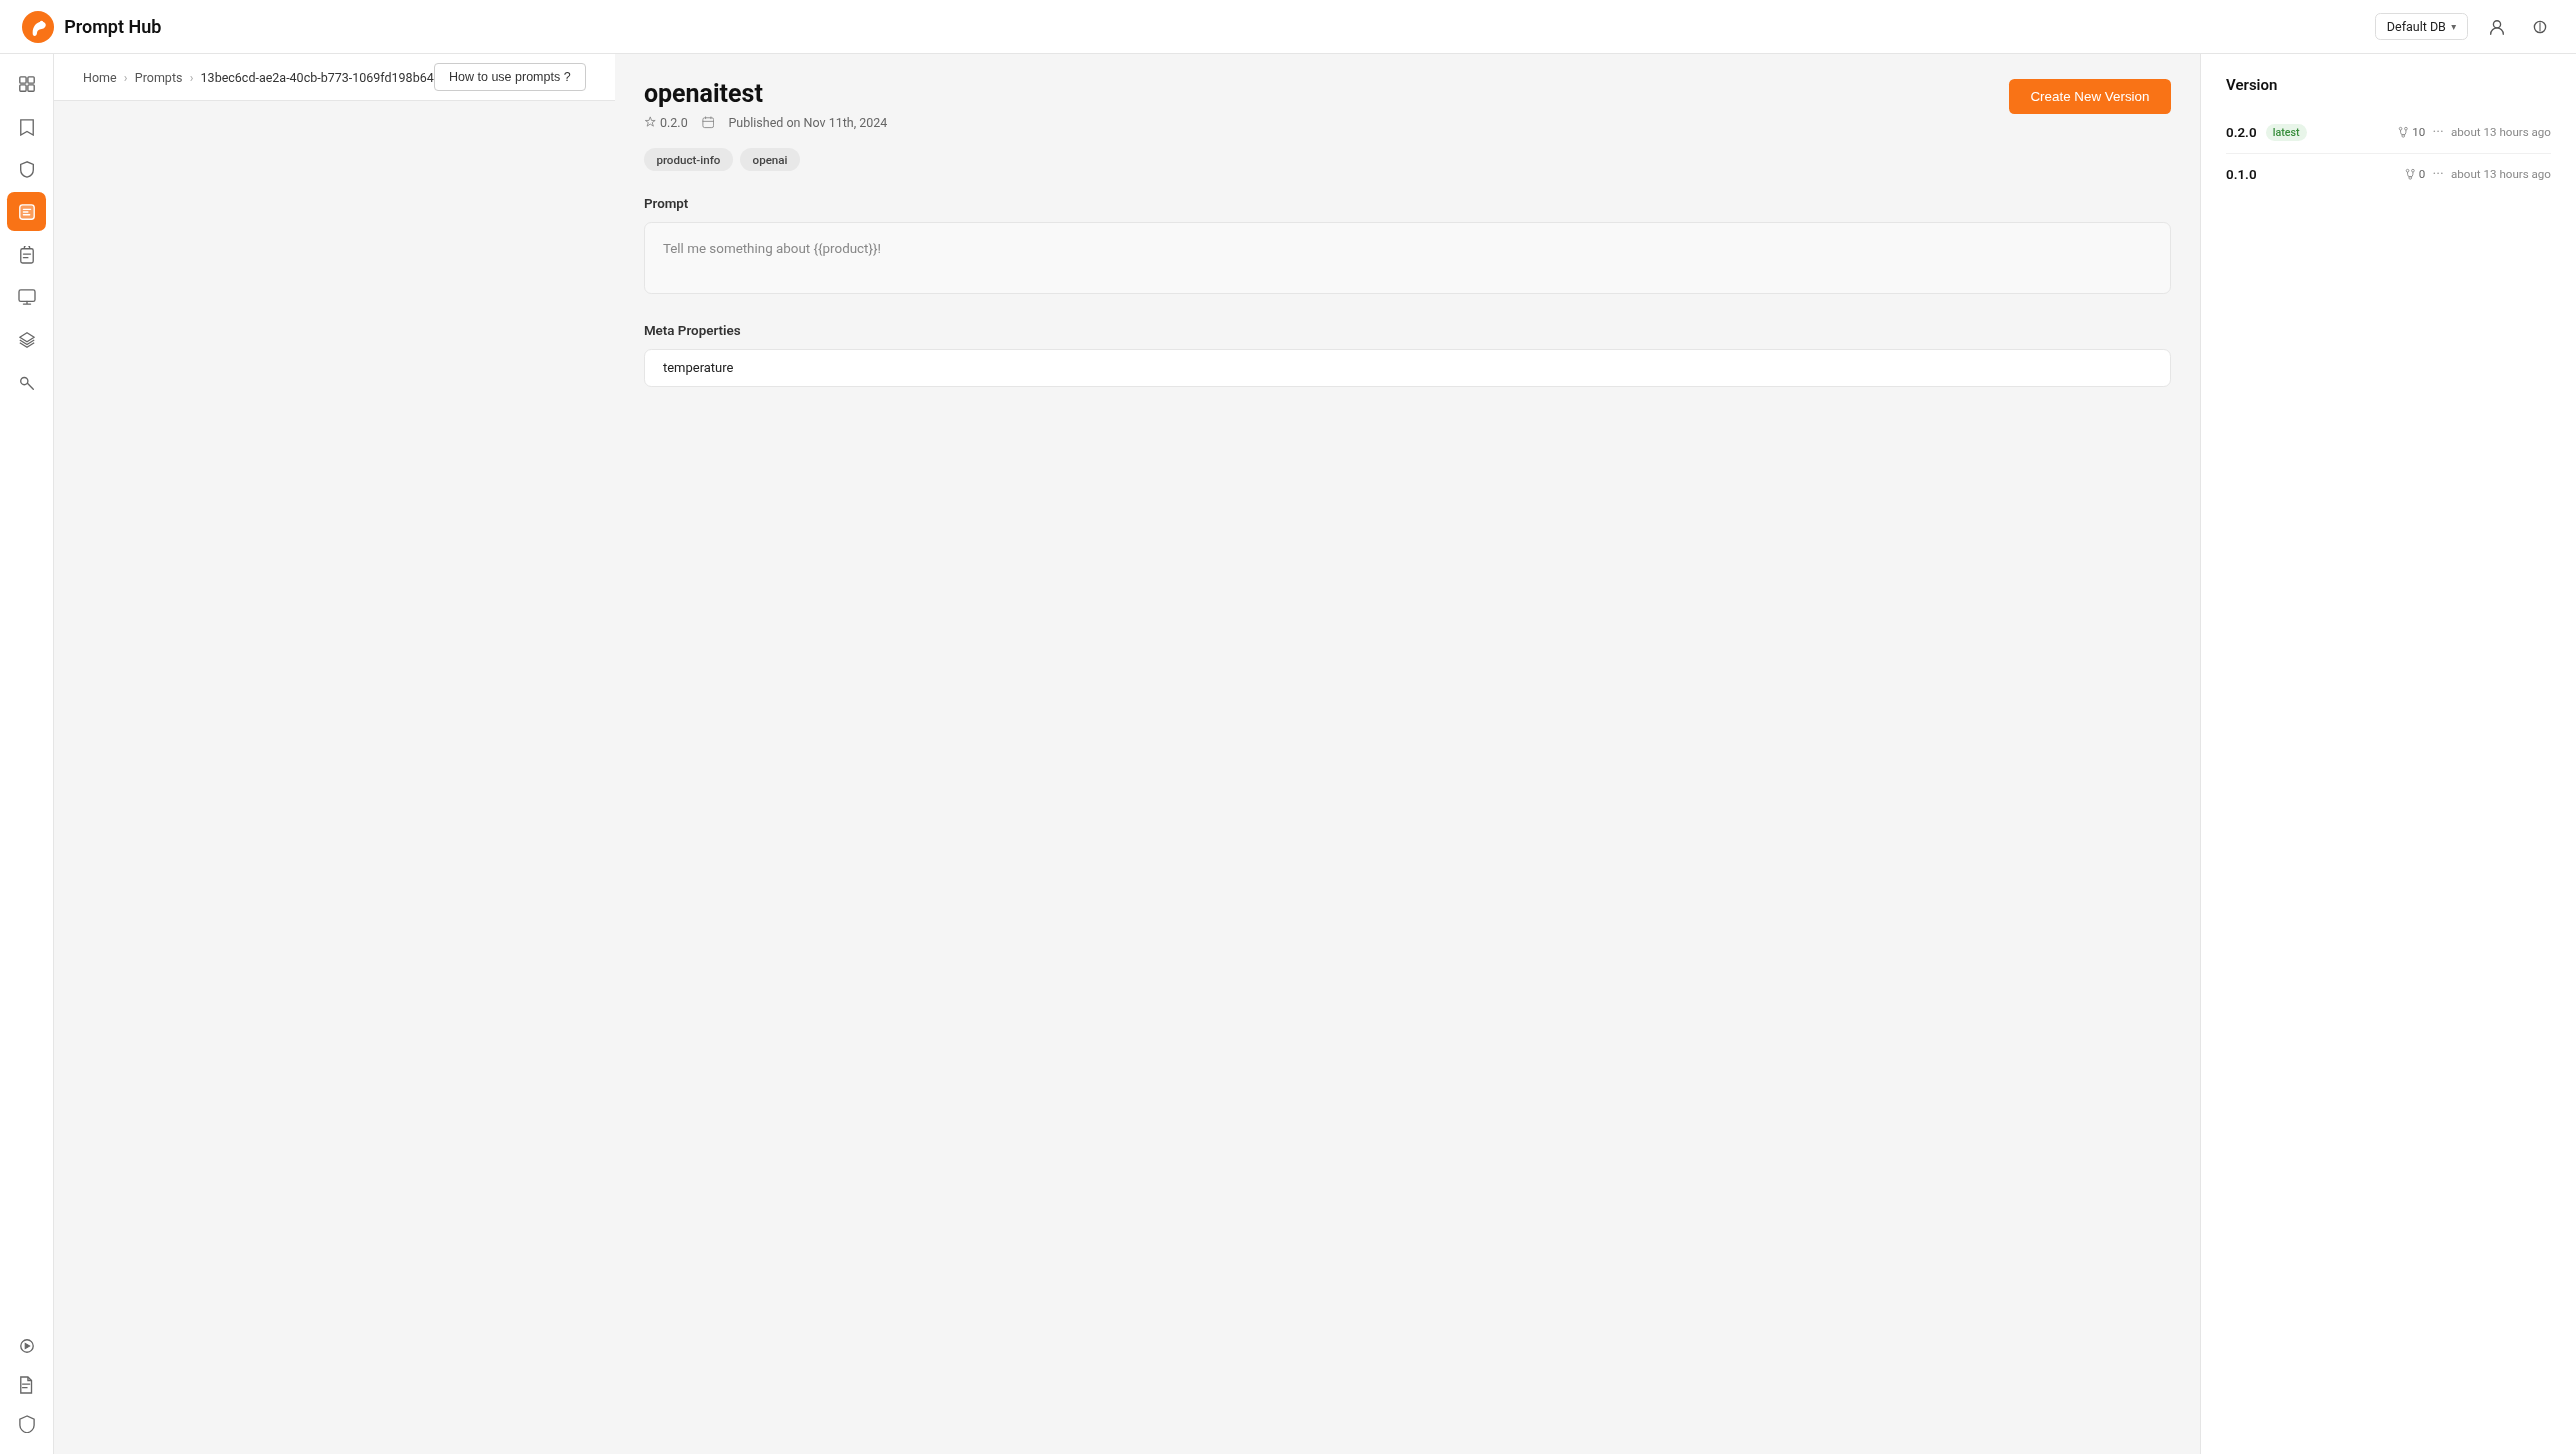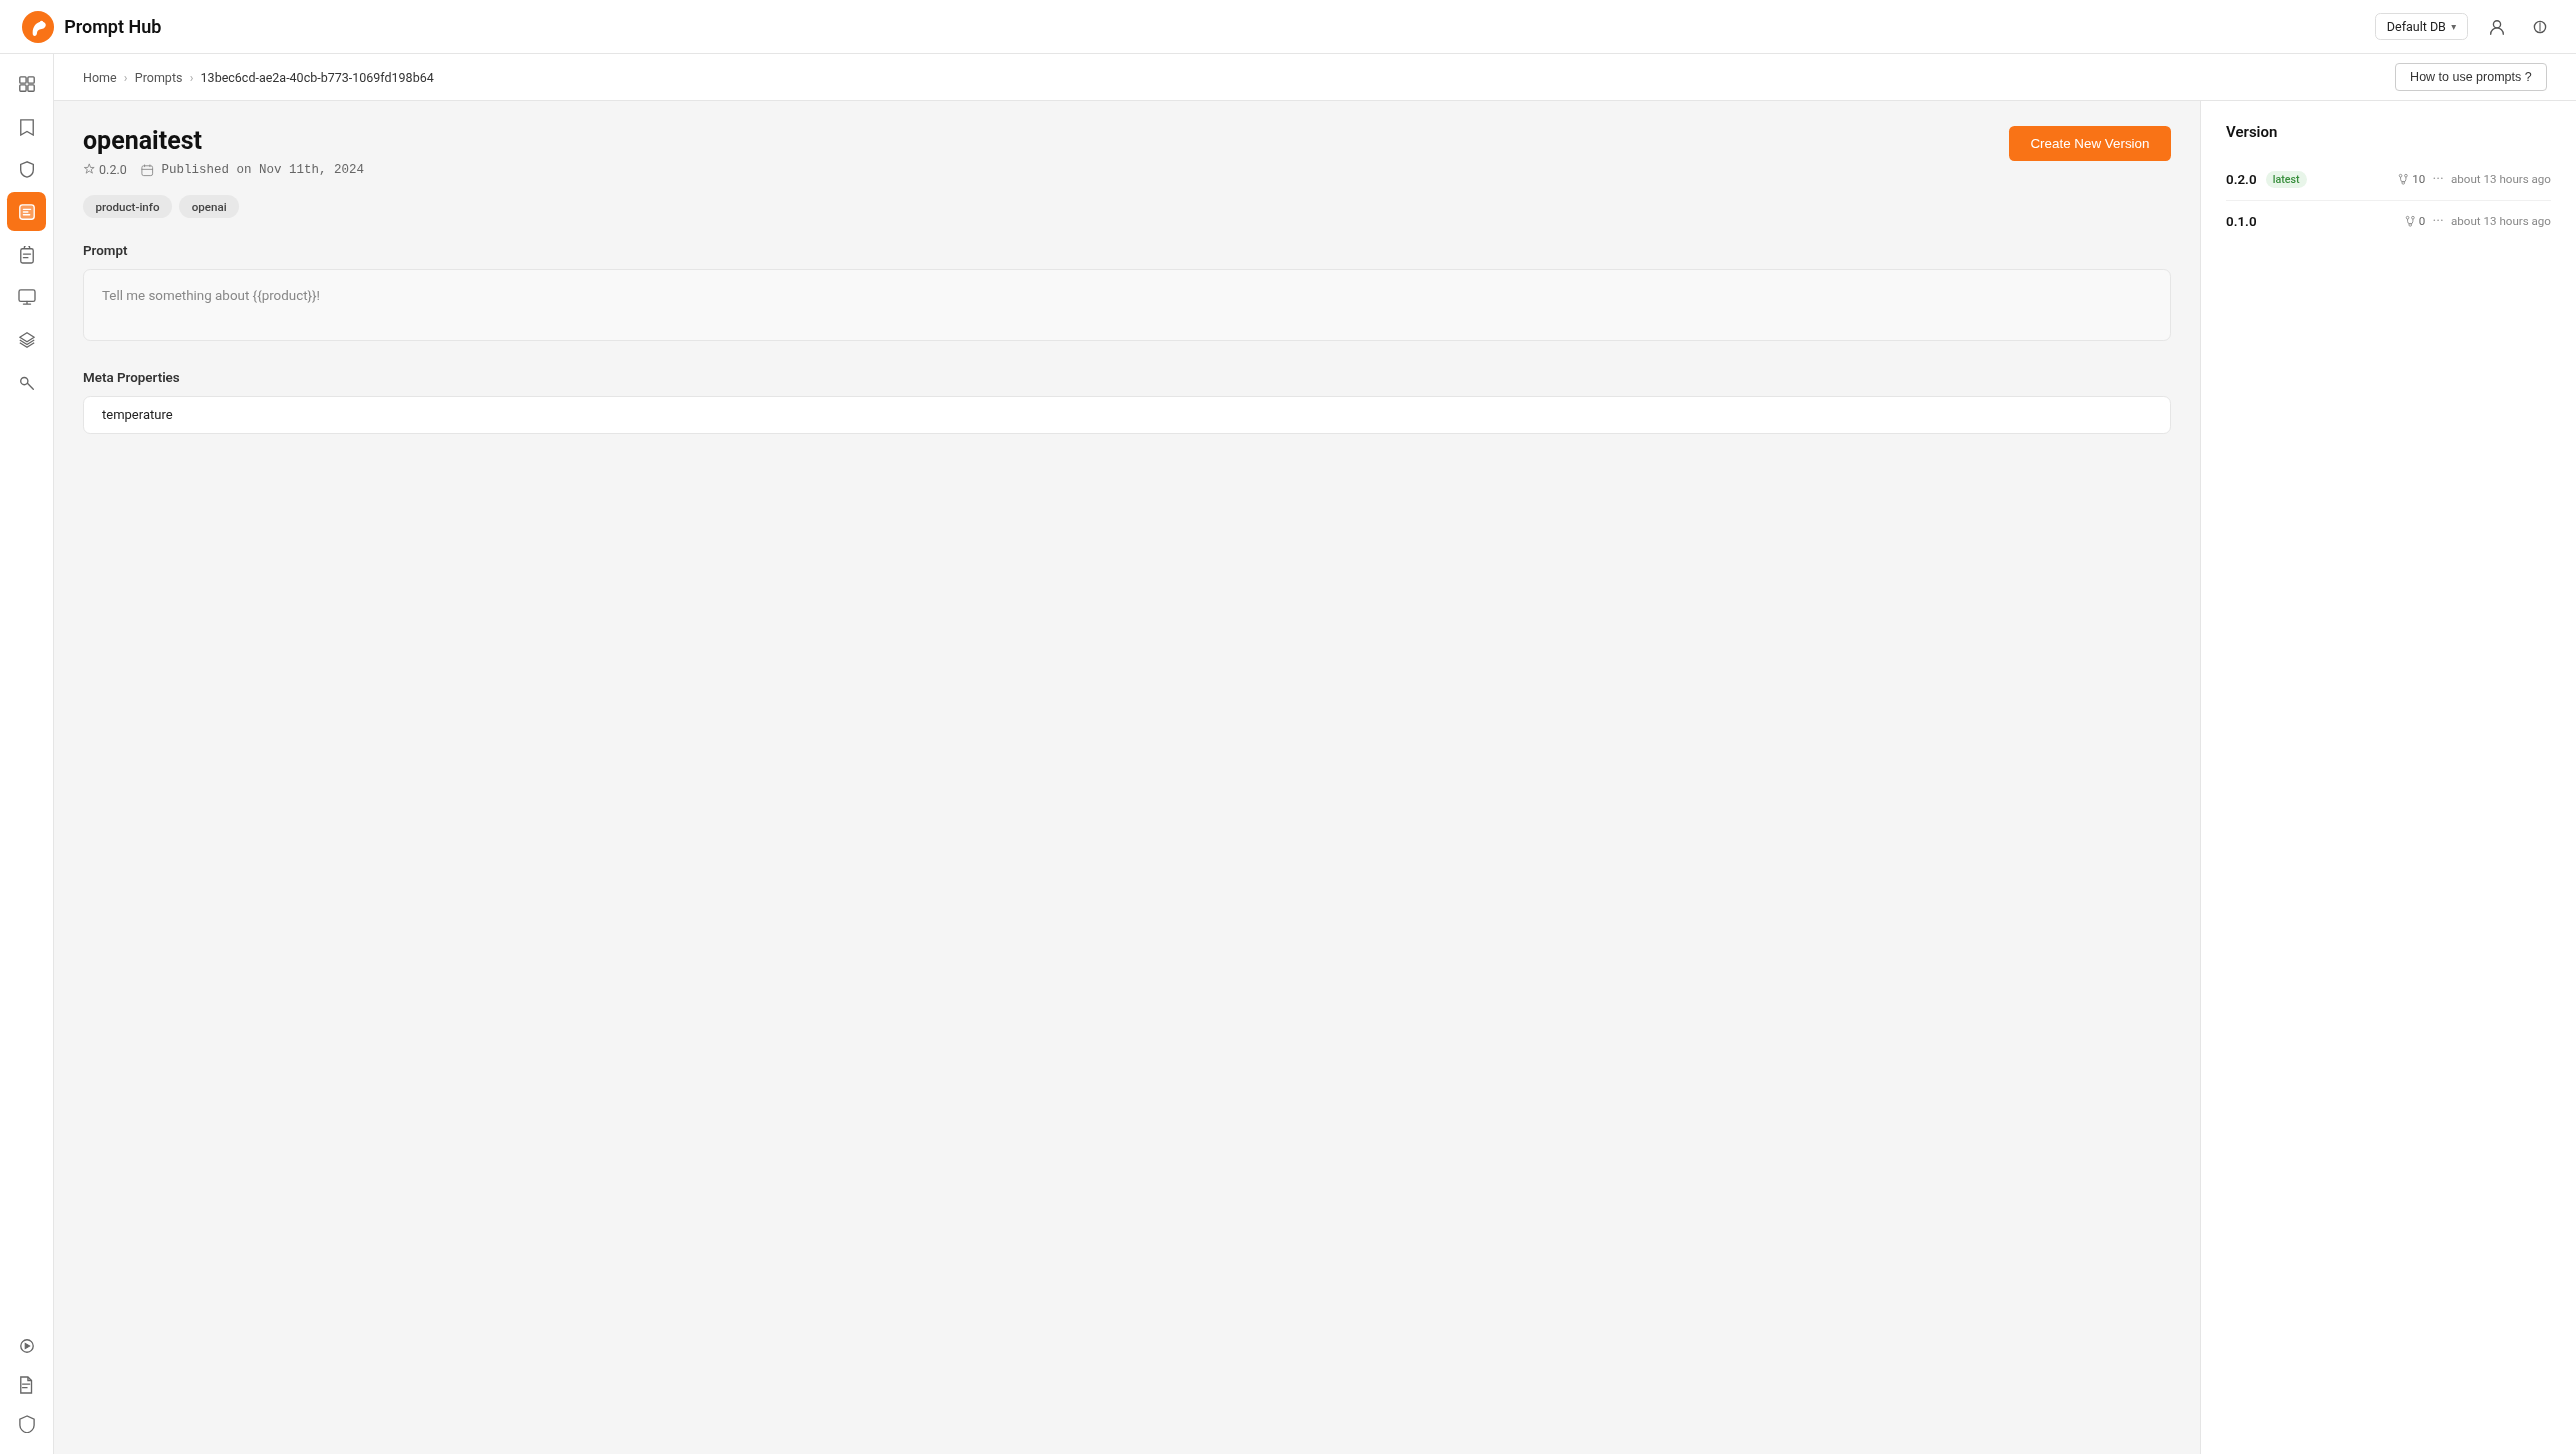--- a/index.html
+++ b/index.html
@@ -33,21 +33,21 @@
       padding: 10.7px 0; gap: 3.6px; flex-shrink: 0;
     }
     .sidebar-item {
       width: 39px; height: 39px; display: flex; align-items: center; justify-content: center;
       border-radius: 7.2px; cursor: pointer; color: #666; font-size: 16px;
     }
     .sidebar-item.active { background: #f97316; color: #fff; }
     .sidebar-bottom { margin-top: auto; }
 
     
-    .content-area { flex: 1; overflow-y: auto; display: flex; flex-direction: column; }
+    .content-area { flex: 1; overflow-y: auto; display: flex; flex-direction: row; }
 
     
     .breadcrumb-bar {
       display: flex; align-items: center; justify-content: space-between;
       background: #fff; border-bottom: 0.9px solid #e5e5e5;
       padding: 0 29px; height: 47px; flex-shrink: 0;
     }
     .breadcrumb { display: flex; align-items: center; gap: 7.2px; font-size: 12.5px; color: #555; }
     .breadcrumb .sep { color: #aaa; }
     .breadcrumb .link { color: #555; cursor: pointer; text-decoration: none; }
@@ -60,21 +60,21 @@
     
     .page-content { display: flex; flex: 1; padding: 0; }
     .main-panel { flex: 1; padding: 25px 29px; overflow-y: auto; }
     .right-panel { width: 376px; background: #fff; border-left: 0.9px solid #e5e5e5; padding: 21.5px 25px; flex-shrink: 0; }
 
     
     .prompt-header { display: flex; align-items: flex-start; justify-content: space-between; margin-bottom: 18px; }
     .prompt-title { font-size: 25px; font-weight: 700; color: #111; margin-bottom: 7.2px; }
     .prompt-meta { display: flex; align-items: center; gap: 14.3px; font-size: 12.5px; color: #666; }
     .prompt-meta .version-badge { display: flex; align-items: center; gap: 3.6px; }
-    .prompt-meta .pub-date { display: flex; align-items: flex-end; gap: 8px; font-family: Liberation Mono, monospace; }
+    .prompt-meta .pub-date { display: flex; align-items: center; gap: 14px; }
 
     .create-btn {
       background: #f97316; color: #fff; border: none; border-radius: 5.4px;
       padding: 9.8px 21.5px; font-size: 13.4px; font-weight: 500; cursor: pointer;
       white-space: nowrap;
     }
 
     
     .tags { display: flex; gap: 7.2px; margin-bottom: 25px; }
     .tag {

